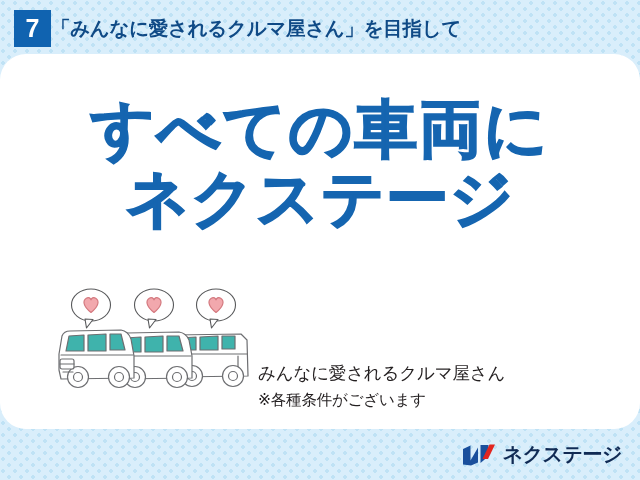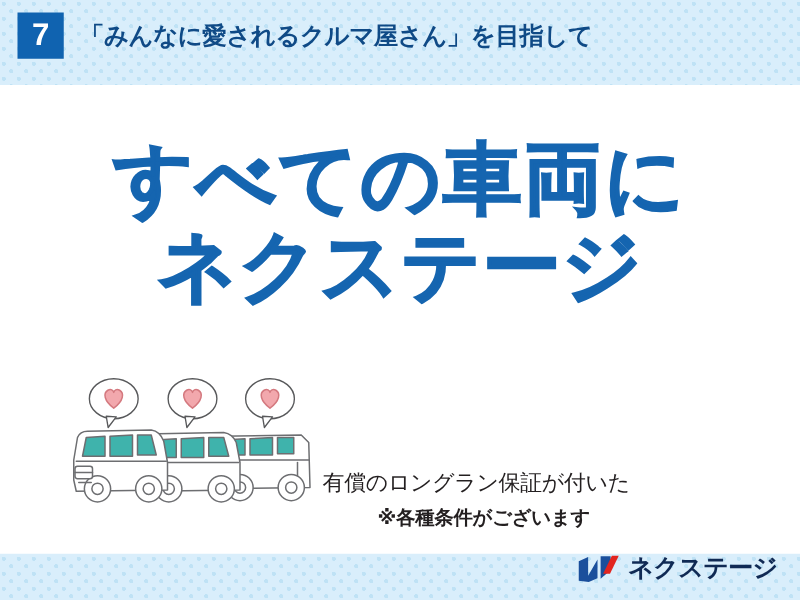--- a/index.html
+++ b/index.html
@@ -45,37 +45,38 @@
     display: flex;
     align-items: center;
     justify-content: center;
     font-size: 25px;
     font-weight: bold;
     line-height: 1;
     letter-spacing: 0;
     font-family: "Liberation Sans", sans-serif;
   }
   #header-title {
-    margin-left: 13px;
+    margin-left: 0;
     color: #0f4a86;
     font-size: 19.5px;
     font-weight: bold;
     letter-spacing: -0.3px;
     white-space: nowrap;
     font-family: "DejaVu Sans", "Liberation Sans", sans-serif;
   }
 
   
   #content-card {
     position: absolute;
     left: 0;
-    top: 68px;
+    top: 54px;
     width: 640px;
     height: 375px;
     background: #ffffff;
+    border-radius: 26px;
   }
 
   
   #headline {
     position: absolute;
     left: 0;
     top: 41px;
     width: 640px;
     text-align: center;
   }
@@ -119,22 +120,21 @@
   }
   .body-line {
     font-size: 17.5px;
     line-height: 27px;
     white-space: nowrap;
     letter-spacing: -0.2px;
   }
   #body-line-3 {
     font-size: 15.5px;
     line-height: 26px;
-    font-weight: bold;
-    margin-left: 44px;
+    font-weight: normal;
   }
 
   
   #footer-band {
     position: absolute;
     left: 0;
     bottom: 0;
     width: 640px;
     height: 48px;
   }
@@ -251,21 +251,21 @@
             <circle cx="64" cy="93" r="10.5"></circle>
             <circle cx="64" cy="93" r="4.5"></circle>
             <rect x="5" y="75" width="14" height="10" rx="2"></rect>
             <line x1="5" y1="80" x2="19" y2="80"></line>
             <line x1="8" y1="88" x2="18" y2="88"></line>
           </g>
         </svg>
       </div>
 
       <div id="body-copy">
-        <div class="body-line" id="body-line-1">有償のロングラン保証が付いた</div>
+        <div class="body-line" id="body-line-1">みんなに愛されるクルマ屋さん</div>
         <div class="body-line" id="body-line-3">※各種条件がございます</div>
       </div>
 
     </div>
   </div>
 
   <div id="footer-band">
     <div id="brand-logo">
       <svg id="brand-logo-mark" width="34" height="24" viewBox="0 0 34 24" xmlns="http://www.w3.org/2000/svg">
         <path d="M1 21.5 L1 6 L8.5 2.5 L8.5 17.5 L16 4.5 L16 19.5 L9 22.5 Z" fill="#1a4f9c"></path>

